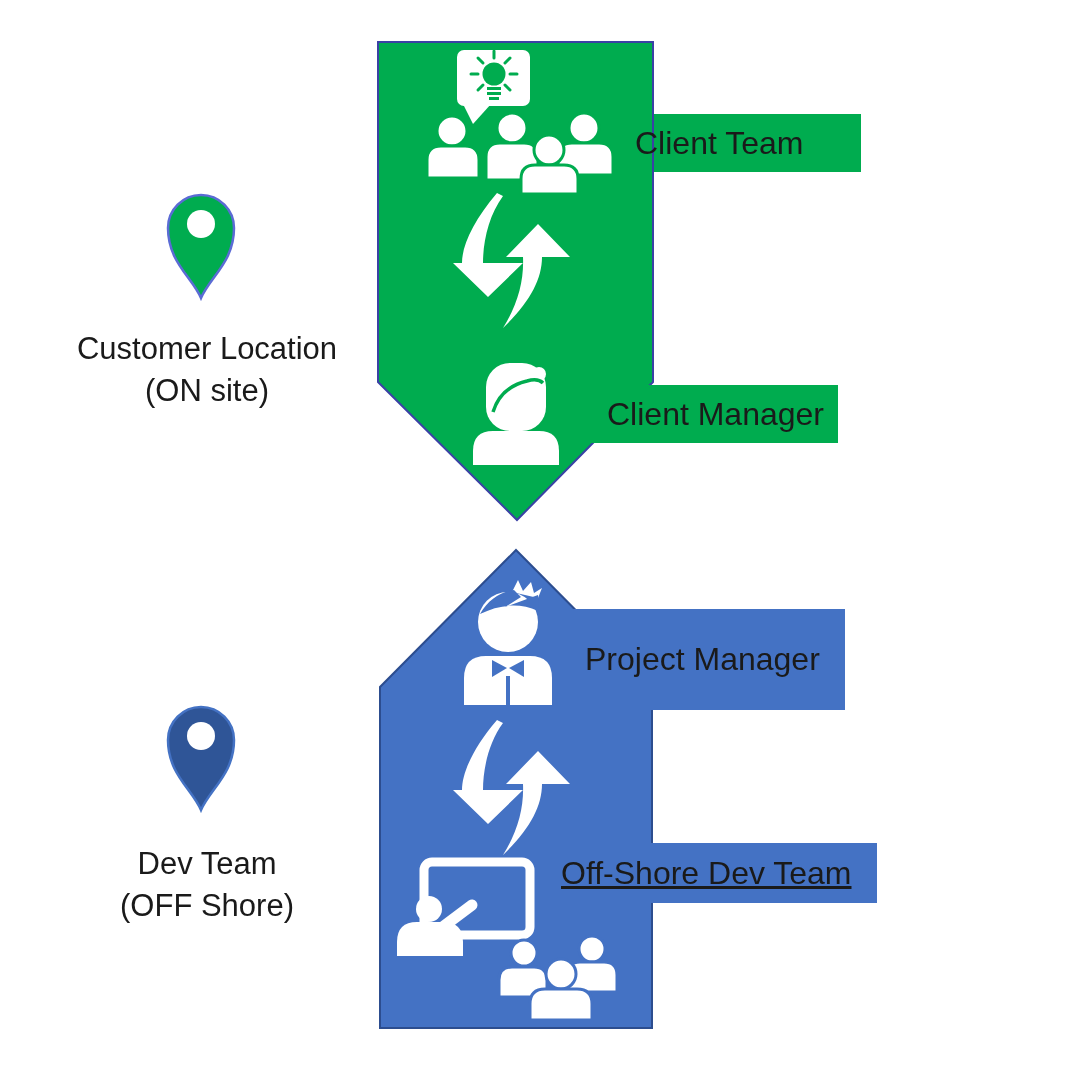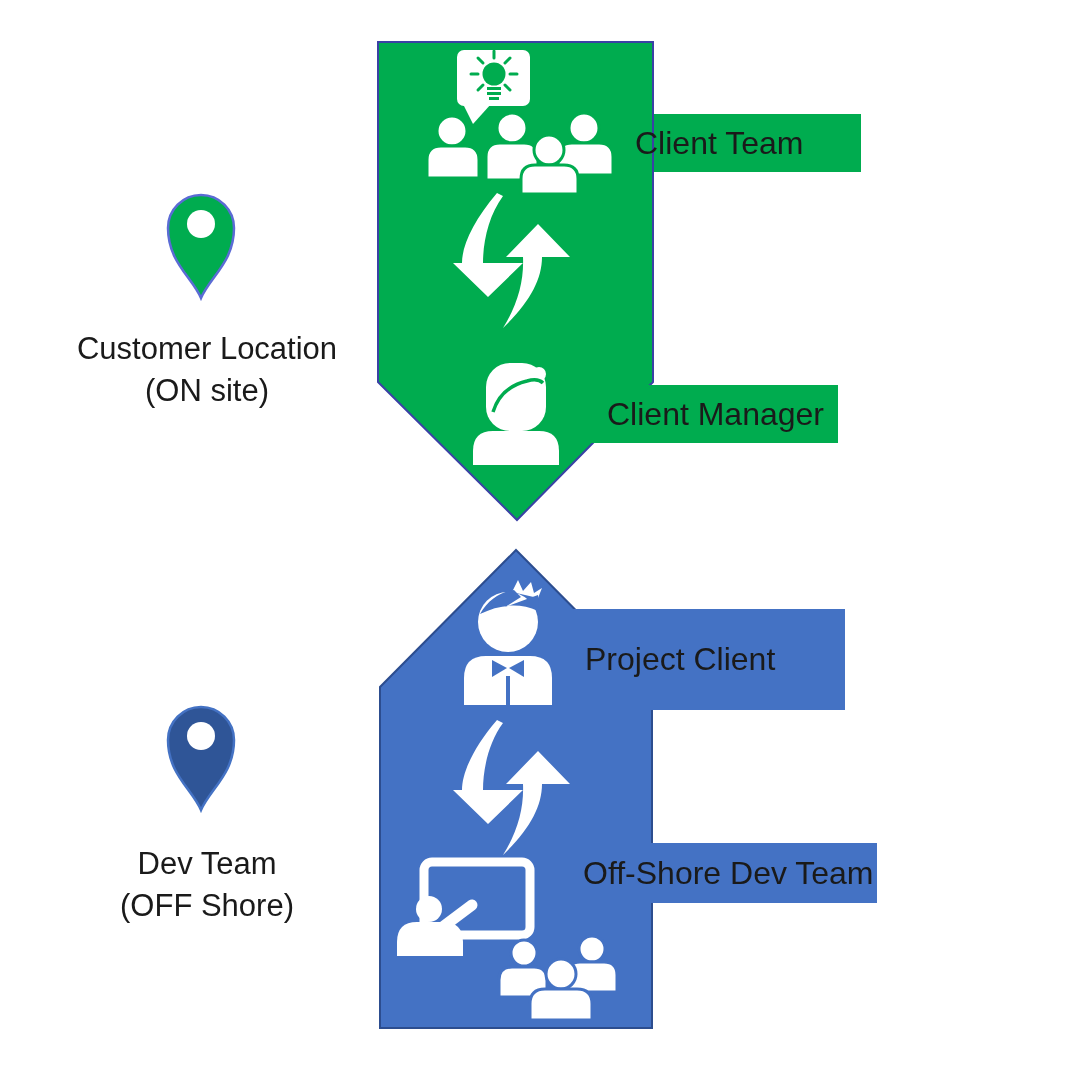--- a/index.html
+++ b/index.html
@@ -19,21 +19,21 @@
   }
   .bar-label{display:flex;align-items:center;}
   .bar-label-2line{display:flex;flex-direction:column;justify-content:center;line-height:45px;}
   .pin-label{
     width:360px;text-align:center;
     font-size:31px;line-height:42px;white-space:normal;
   }
   #client-team-label{left:635px;top:114px;height:58px;}
   #client-manager-label{left:583px;top:385px;height:58px;margin-left:24px;}
   #offshore-pm-label{left:585px;top:609px;height:101px;}
-  #offshore-dev-label{left:583px;top:843px;height:60px;}
+  #offshore-dev-label{left:561px;top:843px;height:60px;text-decoration:underline;}
   #onsite-pin-label{left:27px;top:328px;}
   #offshore-pin-label{left:27px;top:843px;}
 </style>
 </head>
 <body>
 
 <div class="canvas">
 
 <svg width="1080" height="1080" viewBox="0 0 1080 1080">
   <defs>
@@ -134,21 +134,21 @@
 
 <div class="label bar-label" id="client-team-label">
   <span>Client Team</span>
 </div>
 
 <div class="label bar-label" id="client-manager-label">
   <span>Client Manager</span>
 </div>
 
 <div class="label bar-label-2line" id="offshore-pm-label">
-  <div>Project Client</div>
+  <div>Project Manager</div>
 </div>
 
 <div class="label bar-label" id="offshore-dev-label">
   <span>Off-Shore Dev Team</span>
 </div>
 
 <div class="label pin-label" id="offshore-pin-label">
   <div>Dev Team</div>
   <div>(OFF Shore)</div>
 </div>

